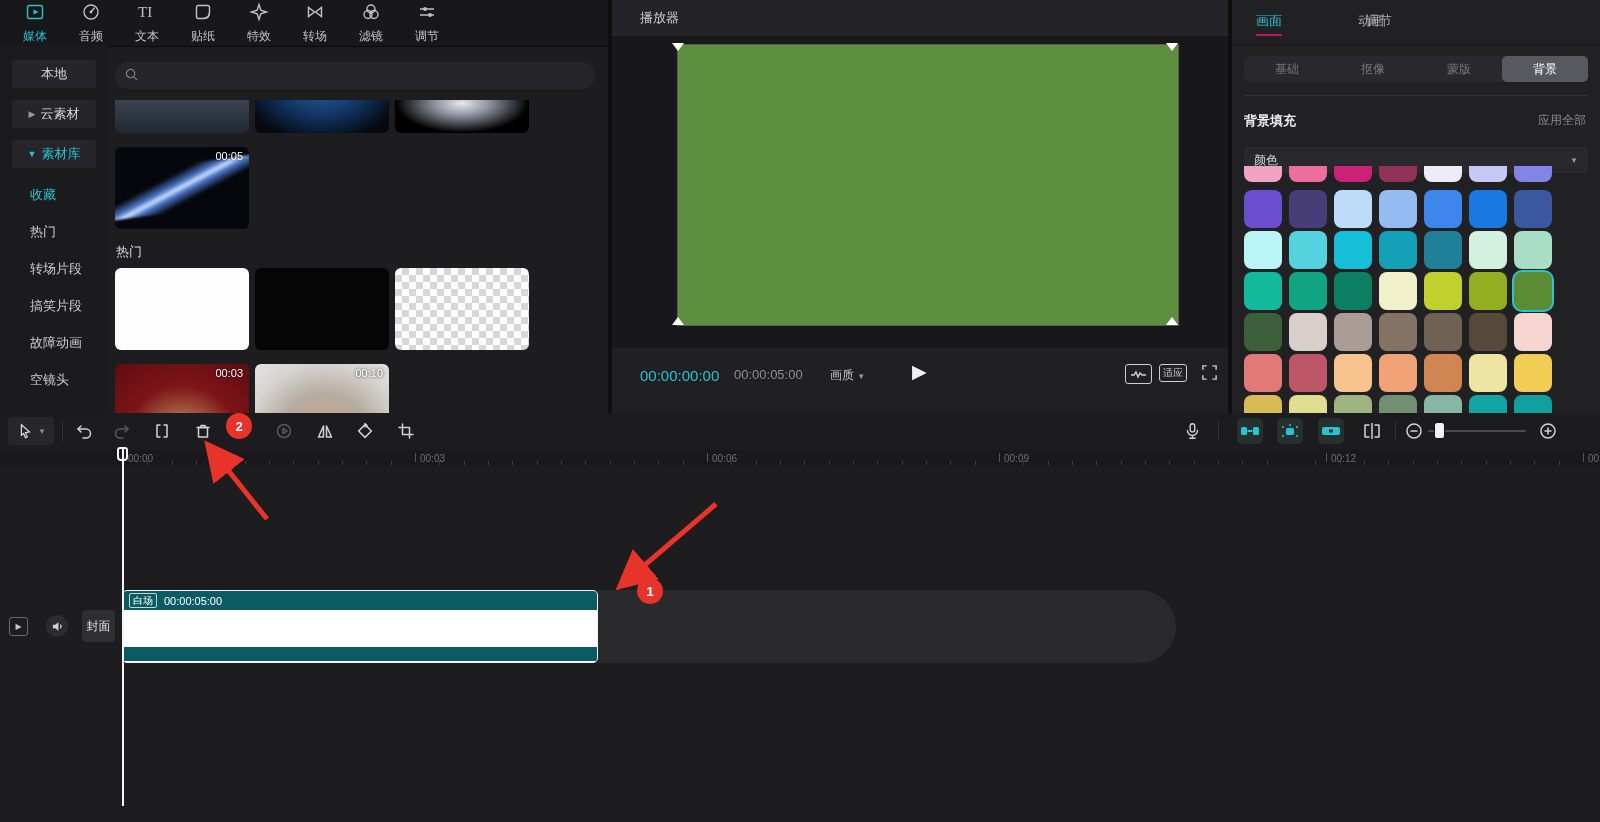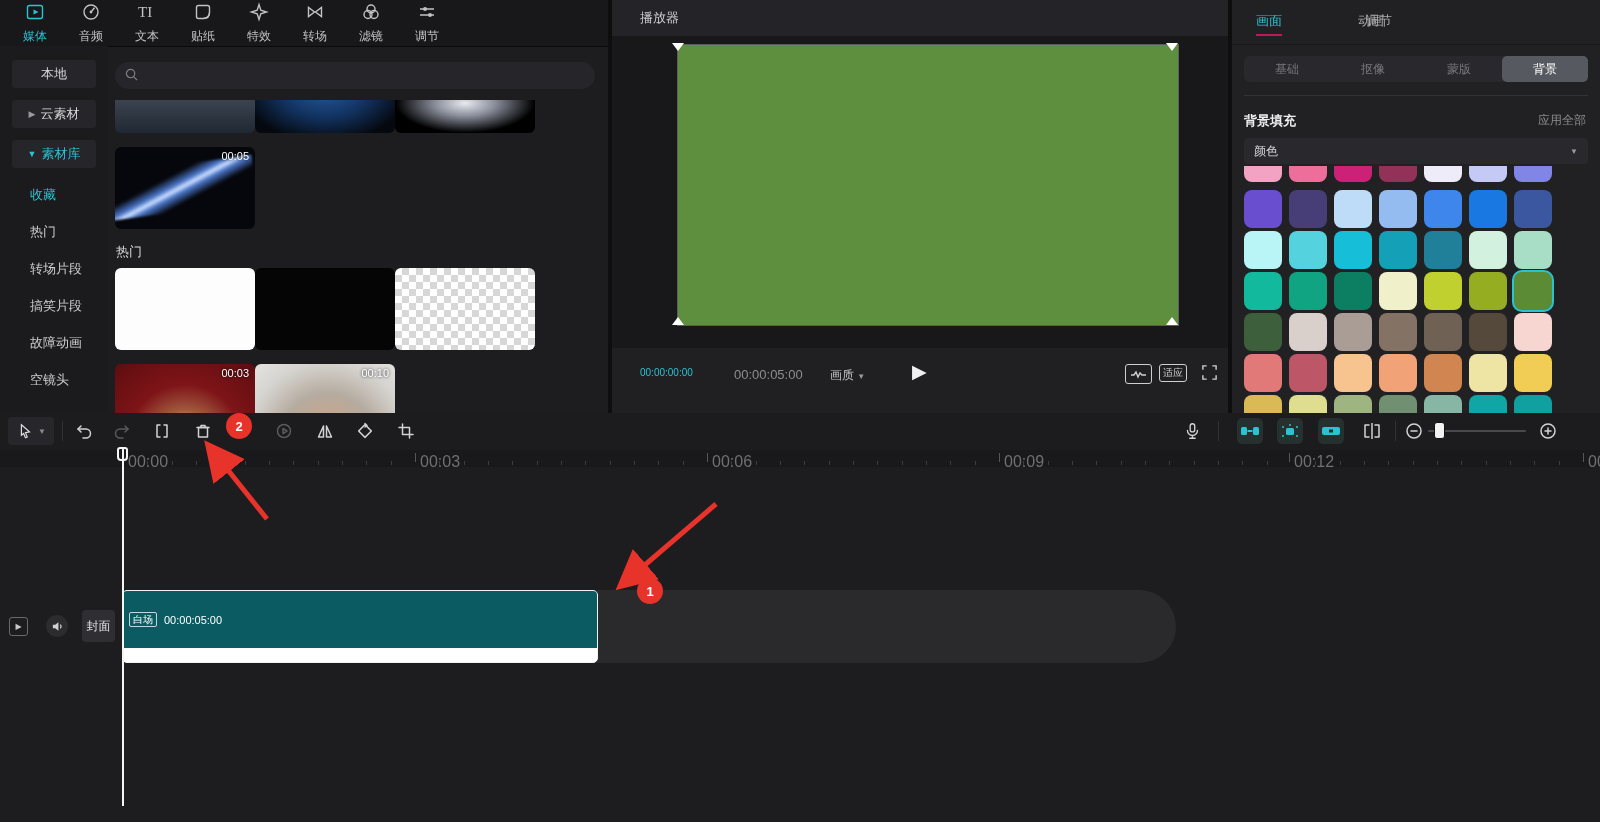--- a/index.html
+++ b/index.html
@@ -5,27 +5,27 @@
   html,body{margin:0;padding:0;background:#0b0b0c;font-family:"Liberation Sans",sans-serif;}
   #stage{position:relative;width:1600px;height:822px;overflow:hidden;background:#0e0e0f;color:#ddd;font-size:12px;}
   .abs{position:absolute;}
   .panel{position:absolute;top:0;height:413px;background:#1d1d1f;overflow:hidden;}
   .navitem{display:flex;flex-direction:column;align-items:center;gap:2px;width:46px;cursor:pointer;color:#c2c2c6;font-size:12px;}
   .navitem.active{color:#2ac3d2;}
   .navitem svg{stroke:#c2c2c6;fill:none;stroke-width:1.4;}
   .navitem.active svg{stroke:#2ac3d2;}
   .sidebtn{position:absolute;left:12px;width:84px;height:28px;background:#26262a;border-radius:4px;display:flex;align-items:center;justify-content:center;gap:5px;color:#d6d6d8;font-size:13px;cursor:pointer;}
   .sideitem{position:absolute;left:30px;color:#cdcdcf;font-size:13px;cursor:pointer;}
-  .thumb{position:absolute;width:140px;border-radius:6px;overflow:hidden;}
+  .thumb{position:absolute;width:120px;border-radius:6px;overflow:hidden;padding-left:14px;}
   .dur{position:absolute;top:3px;right:6px;color:#fff;font-size:11px;text-shadow:0 0 3px rgba(0,0,0,.9);}
   .swatch{position:absolute;width:38px;height:38px;border-radius:8px;cursor:pointer;}
   .swatch.cut{height:16px;border-radius:0 0 8px 8px;}
   .swatch.sel{box-shadow:0 0 0 2px #2ac3d2;}
   .tick{position:absolute;bottom:2px;width:1px;height:4px;background:#3d3d40;}
-  .rlabel{position:absolute;top:3px;color:#707074;font-size:16px;display:flex;gap:4px;align-items:flex-start;}
+  .rlabel{position:absolute;top:3px;color:#707074;font-size:10px;display:flex;gap:4px;align-items:flex-start;}
   .rlabel .bar{width:1px;height:9px;background:#55555a;display:inline-block;}
   .tool{position:absolute;top:419px;width:24px;height:24px;display:flex;align-items:center;justify-content:center;cursor:pointer;}
   .tool svg{stroke:#d2d2d6;fill:none;stroke-width:1.5;stroke-linecap:round;stroke-linejoin:round;}
   .tool.dim svg{stroke:#59595e;}
   .tealbtn{position:absolute;top:418px;width:26px;height:26px;background:#26302f;border-radius:5px;display:flex;align-items:center;justify-content:center;cursor:pointer;}
   .vdiv{position:absolute;top:421px;width:1px;height:20px;background:#323236;}
   .subtab{flex:1;text-align:center;line-height:26px;color:#77777c;font-size:12px;border-radius:5px;cursor:pointer;}
   .subtab.on{background:#56595f;color:#fff;}
   .itab{position:absolute;top:12px;font-size:13px;color:#a9a9ad;cursor:pointer;}
   .itab.on{color:#2ac3d2;border-bottom:2px solid #be185d;padding-bottom:4px;}
@@ -155,21 +155,21 @@
     </div>
     <div class="abs" style="left:0;top:36px;width:616px;height:312px;background:#18181a;"></div>
     <div class="abs" style="left:66px;top:45px;width:500px;height:280px;background:#5d8f3f;box-shadow:0 0 0 1px rgba(220,220,220,.35);"></div>
 
     <div class="abs" style="left:60px;top:43px;width:0;height:0;border-left:6px solid transparent;border-right:6px solid transparent;border-top:8px solid #fff;"></div>
     <div class="abs" style="left:554px;top:43px;width:0;height:0;border-left:6px solid transparent;border-right:6px solid transparent;border-top:8px solid #fff;"></div>
     <div class="abs" style="left:60px;top:317px;width:0;height:0;border-left:6px solid transparent;border-right:6px solid transparent;border-bottom:8px solid #fff;"></div>
     <div class="abs" style="left:554px;top:317px;width:0;height:0;border-left:6px solid transparent;border-right:6px solid transparent;border-bottom:8px solid #fff;"></div>
 
     <div class="abs" style="left:0;top:348px;width:616px;height:65px;background:#202023;">
-      <span class="abs" style="left:28px;top:19px;color:#2ac3d2;font-size:10px;">00:00:00:00</span>
+      <span class="abs" style="left:28px;top:19px;color:#2ac3d2;font-size:15px;">00:00:00:00</span>
       <span class="abs" style="left:122px;top:19px;color:#8e8e92;font-size:13px;">00:00:05:00</span>
       <span class="abs" style="left:218px;top:19px;color:#c6c6ca;font-size:12px;">
         <span>画质</span>
         <span style="font-size:8px;color:#9a9a9e;">▼</span>
       </span>
       <span class="abs" style="left:300px;top:12px;color:#f0f0f0;font-size:19px;cursor:pointer;">▶</span>
       <span class="abs" style="left:513px;top:16px;width:25px;height:18px;border:1.4px solid #cfcfcf;border-radius:3px;display:flex;align-items:center;justify-content:center;">
         <svg width="17" height="10" viewBox="0 0 17 10">
             <path d="M1 6 L4 6 L6 3 L8 8 L10 4 L12 6 L16 6" fill="none" stroke="#cfcfcf" stroke-width="1.4"></path>
           </svg>
@@ -193,21 +193,21 @@
       <span class="subtab">基础</span>
       <span class="subtab">抠像</span>
       <span class="subtab">蒙版</span>
       <span class="subtab on">背景</span>
     </div>
     <div class="abs" style="left:12px;top:95px;width:344px;height:1px;background:#323236;"></div>
 
     <span class="abs" style="left:12px;top:112px;font-size:13px;font-weight:bold;color:#eee;">背景填充</span>
     <span class="abs" style="right:14px;top:112px;font-size:12px;color:#8c8c90;">应用全部</span>
 
-    <div class="abs" style="left:12px;top:138px;width:344px;height:26px;background:#29292d;border-radius:4px;display:flex;align-items:center;justify-content:space-between;padding:0 10px;box-sizing:border-box;">
+    <div class="abs" style="left:12px;top:147px;width:344px;height:26px;background:#29292d;border-radius:4px;display:flex;align-items:center;justify-content:space-between;padding:0 10px;box-sizing:border-box;">
       <span style="color:#d6d6d8;font-size:12px;">颜色</span>
       <span style="color:#9a9a9e;font-size:8px;">▼</span>
     </div>
 
     <div id="swatch-grid">
         <div class="swatch cut" title="#f2a3c3" style="left: 12px; top: 166px; background: rgb(242, 163, 195);"></div>
         <div class="swatch cut" title="#ee6e9b" style="left: 57px; top: 166px; background: rgb(238, 110, 155);"></div>
         <div class="swatch cut" title="#cb2277" style="left: 102px; top: 166px; background: rgb(203, 34, 119);"></div>
         <div class="swatch cut" title="#933258" style="left: 147px; top: 166px; background: rgb(147, 50, 88);"></div>
         <div class="swatch cut" title="#efecfa" style="left: 192px; top: 166px; background: rgb(239, 236, 250);"></div>
@@ -434,21 +434,21 @@
         <span>00:03</span>
       </div>
       <div class="rlabel" style="left: 707px;">
         <span class="bar"></span>
         <span>00:06</span>
       </div>
       <div class="rlabel" style="left: 999px;">
         <span class="bar"></span>
         <span>00:09</span>
       </div>
-      <div class="rlabel" style="left: 1289px;">
+      <div class="rlabel" style="left: 1326px;">
         <span class="bar"></span>
         <span>00:12</span>
       </div>
       <div class="rlabel" style="left: 1583px;">
         <span class="bar"></span>
         <span>00:</span>
       </div>
     </div>
 
   <div class="abs" style="left:0;top:467px;width:1600px;height:355px;background:#1d1d1f;"></div>
@@ -460,21 +460,21 @@
   </div>
   <div class="abs" style="left:46px;top:615px;width:22px;height:22px;border-radius:50%;background:#2c2c2f;display:flex;align-items:center;justify-content:center;">
     <svg width="13" height="13" viewBox="0 0 14 14">
         <path d="M2 5 H4.5 L8 2.5 V11.5 L4.5 9 H2 Z" fill="#d0d0d4" stroke="none"></path>
         <path d="M10 5 A3 3 0 0 1 10 9" fill="none" stroke="#d0d0d4" stroke-width="1.2"></path>
       </svg>
   </div>
   <div class="abs" style="left:82px;top:610px;width:33px;height:32px;background:#2f2f33;border-radius:4px;display:flex;align-items:center;justify-content:center;color:#e2e2e6;font-size:12px;">封面</div>
 
   <div class="abs" style="left:122px;top:590px;width:476px;height:73px;border:1.5px solid #f2f2f2;border-radius:5px;box-sizing:border-box;overflow:hidden;background:#fff;">
-    <div style="height:25px;background:#0b5b63;display:flex;align-items:center;gap:7px;padding:16px 6px;">
+    <div style="height:19px;background:#0b5b63;display:flex;align-items:center;gap:7px;padding:0 6px;">
       <span style="border:1px solid rgba(255,255,255,.75);border-radius:2px;font-size:10px;color:#fff;padding:0 3px;line-height:13px;">白场</span>
       <span style="font-size:11px;color:#fff;">00:00:05:00</span>
     </div>
     <div style="height:37px;background:#ffffff;"></div>
     <div style="height:14px;background:#0b5b63;"></div>
   </div>
 
   <div class="abs" style="left:122px;top:447px;width:1.6px;height:359px;background:#f5f5f5;z-index:30;"></div>
   <div class="abs" style="left:117px;top:447px;width:11px;height:14px;border:2px solid #f5f5f5;border-radius:3px 3px 4px 4px;background:transparent;box-sizing:border-box;z-index:31;"></div>
 

